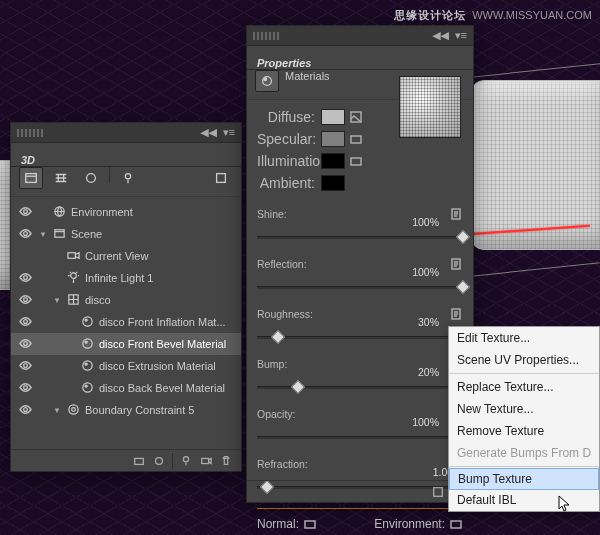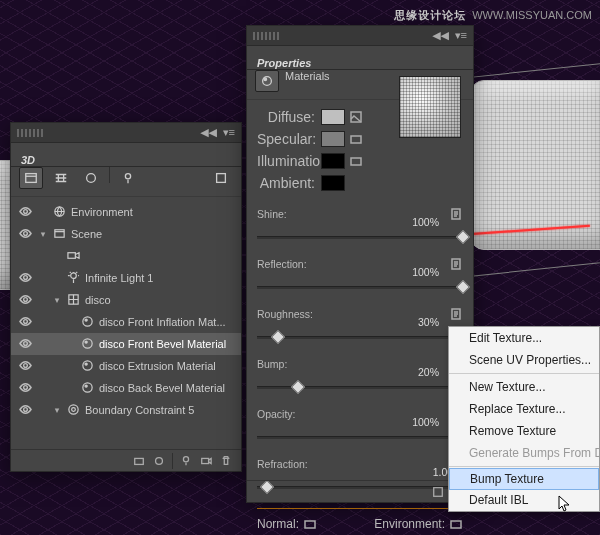--- a/index.html
+++ b/index.html
@@ -66,21 +66,21 @@
 .slbl .v { margin-left:auto; color:#ddd; padding-right:4px;margin-top:16px; }
 .slbl .doc { margin-left:6px; }
 .track { height:14px; position:relative; margin-top:2px; }
 .track::before { content:""; position:absolute; left:0; right:0; top:6px; height:2px; background:#333; border-top:1px solid #222; }
 .knob { position:absolute; top:2px; width:10px; height:10px; background:#ddd; border:1px solid #666; transform:translateX(-5px) rotate(45deg); }
 .prow-bottom { display:flex; align-items:center; margin-top:14px; padding-top:8px; border-top:1px solid #a16207; font-size:12px; color:#bbb; }
 .panel-foot { position:absolute; left:0; right:0; bottom:0; height:22px; border-top:1px solid #333; display:flex; align-items:center; justify-content:flex-end; padding:0 8px; gap:6px; }
 
 
 .ctx { position:absolute; right:0; top:326px; width:152px; background:#f4f4f4; border:1px solid #9a9a9a; box-shadow:2px 3px 8px rgba(0,0,0,.4); font-size:12px; color:#222; z-index:10; }
-.ctx .mi { height:22px; display:flex; align-items:center; padding:0 20px; white-space:nowrap; }
+.ctx .mi { height:22px; display:flex; align-items:center; padding:0 8px; white-space:nowrap; }
 .ctx .mi.dis { color:#9a9a9a; }
 .ctx .mi.hl { background:#cfe3ff; border:1px solid #7fb1e8; margin:-1px 0; }
 .ctx hr { border:none; border-top:1px solid #ccc; margin:2px 0; }
 .cursor { position:absolute; width:14px; height:18px; z-index:20; }
 .cursor svg { width:14px; height:18px; }
 </style>
 </head>
 <body>
 
 <div class="viewport"></div>
@@ -158,20 +158,21 @@
         <span class="tlabel">Scene</span>
       </div>
       <div class="trow">
         <span class="eye"></span>
         <span class="sp1"></span>
         <span class="tw"></span>
         <span class="nicon"><svg viewBox="0 0 14 14">
             <rect x="1" y="4" width="8" height="6"></rect>
             <path d="M9 6l4-2v6l-4-2"></path>
           </svg></span>
+        <span class="tlabel">Current View</span>
       </div>
       <div class="trow">
         <span class="eye"><svg viewBox="0 0 14 14">
             <path d="M1 7c2-3 4-4 6-4s4 1 6 4c-2 3-4 4-6 4s-4-1-6-4z"></path>
             <circle cx="7" cy="7" r="2"></circle>
           </svg></span>
         <span class="sp1"></span>
         <span class="tw"></span>
         <span class="nicon"><svg viewBox="0 0 14 14">
             <circle cx="7" cy="5" r="3"></circle>
@@ -457,22 +458,22 @@
           <path d="M3 4h8M5 4v7h4V4"></path>
         </svg>
       </div>
   </div>
 </div>
 
 <div class="ctx" id="ctx">
     <div class="mi">Edit Texture...</div>
     <div class="mi">Scene UV Properties...</div>
     <hr>
+    <div class="mi">Replace Texture...</div>
     <div class="mi">New Texture...</div>
-    <div class="mi">Replace Texture...</div>
     <div class="mi">Remove Texture</div>
     <div class="mi dis">Generate Bumps From D</div>
     <hr>
     <div class="mi hl">Bump Texture</div>
     <div class="mi">Default IBL</div>
   </div>
 <div class="cursor" style="right:28px; top:495px">
   <svg viewBox="0 0 14 18">
       <path d="M1 1l0 13 3-3 2 5 2-1-2-5 5 0z" fill="#fff" stroke="#000" stroke-width="1"></path>
     </svg>

